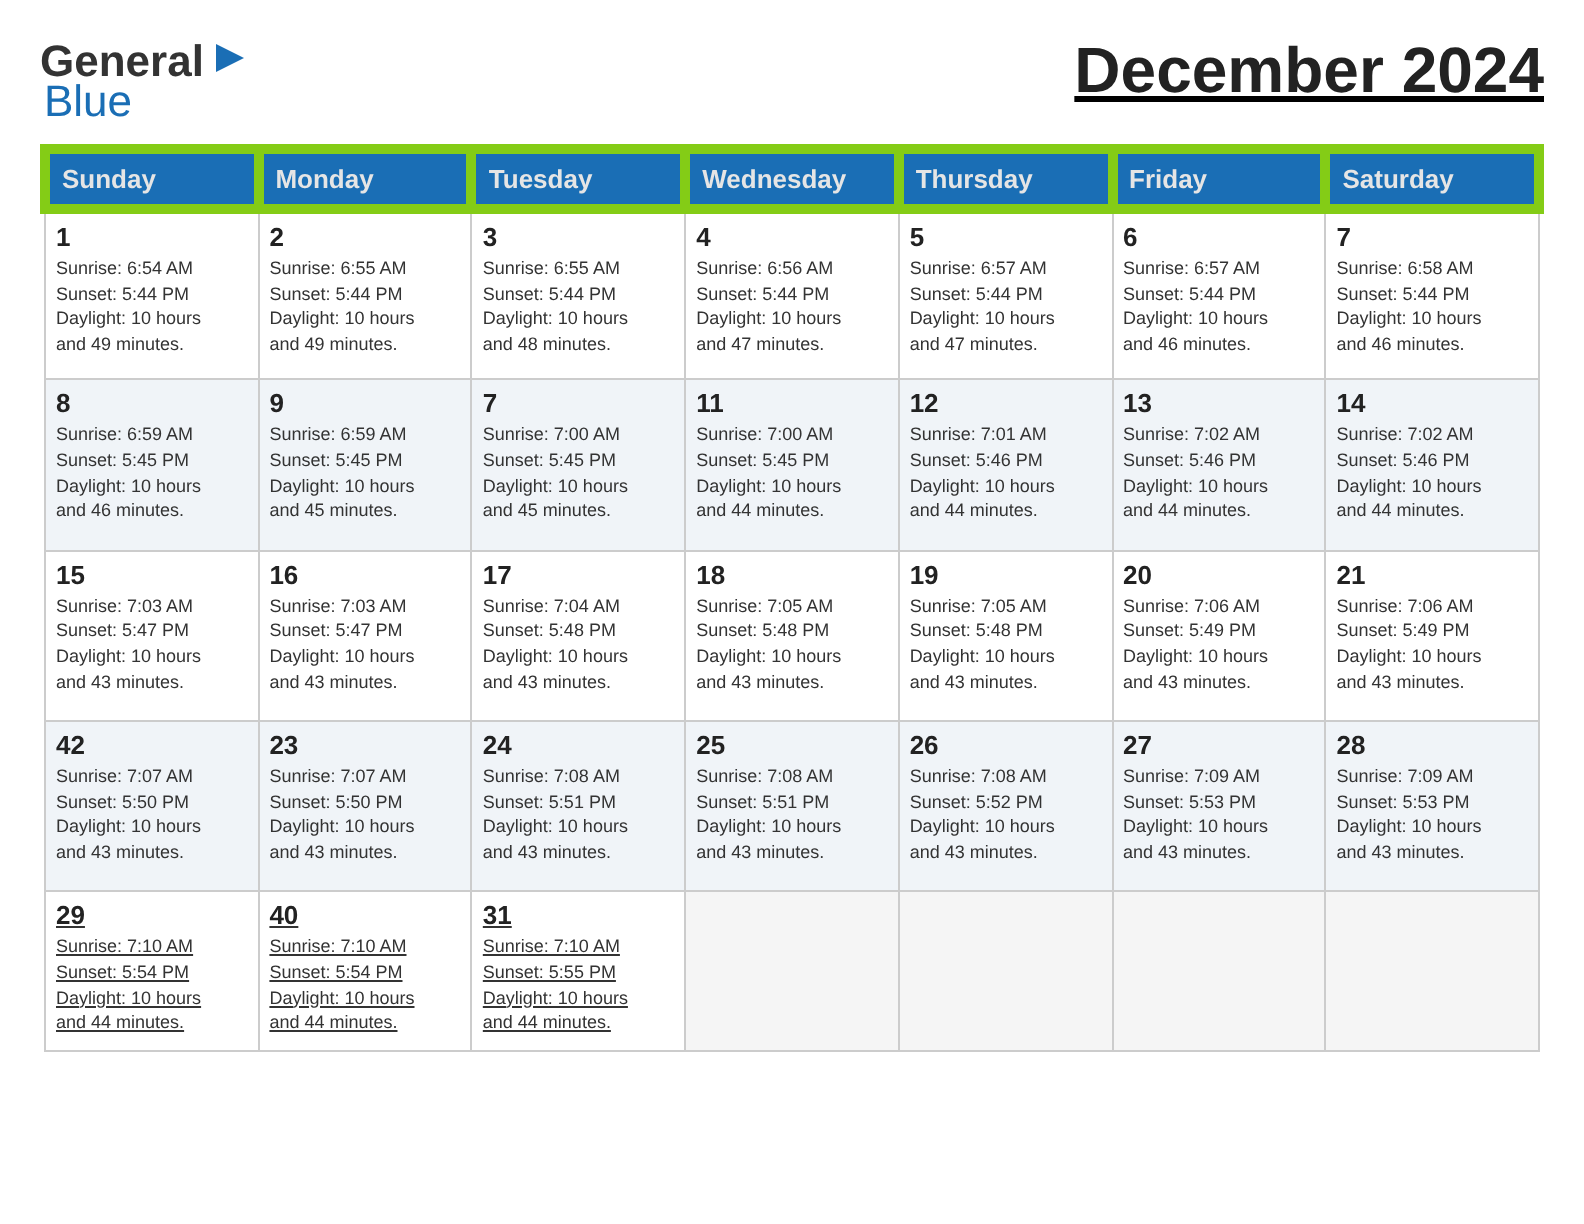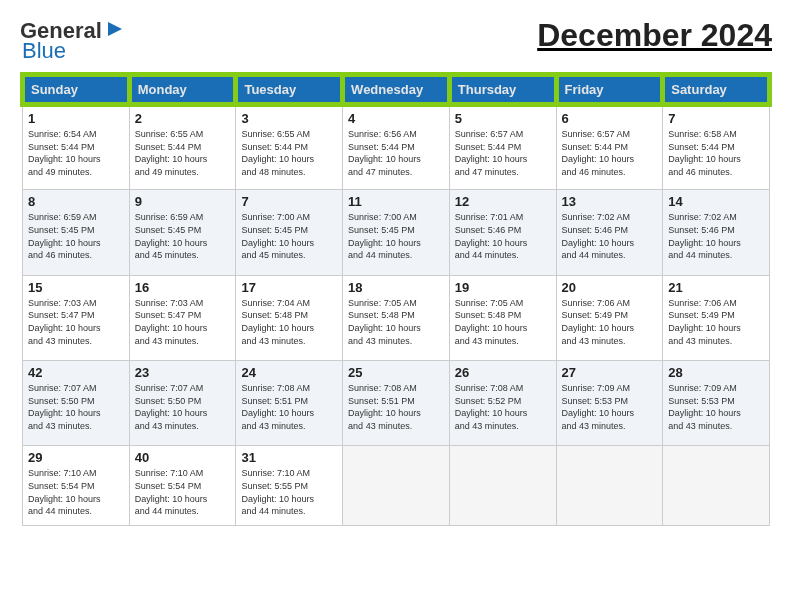--- a/index.html
+++ b/index.html
@@ -61,20 +61,21 @@
       border: 1px solid #ccc;
       vertical-align: top;
       padding: 4px 5px;
       font-size: 9.5px;
       color: #333;
       background: #fff;
       height: 82px;
     }
     .calendar tr:last-child td {
       height: 70px;
+      text-decoration: underline;
     }
     .calendar td.empty {
       background: #f5f5f5;
     }
     .day-num {
       font-size: 13px;
       font-weight: bold;
       color: #222;
       display: block;
       margin-bottom: 2px;

